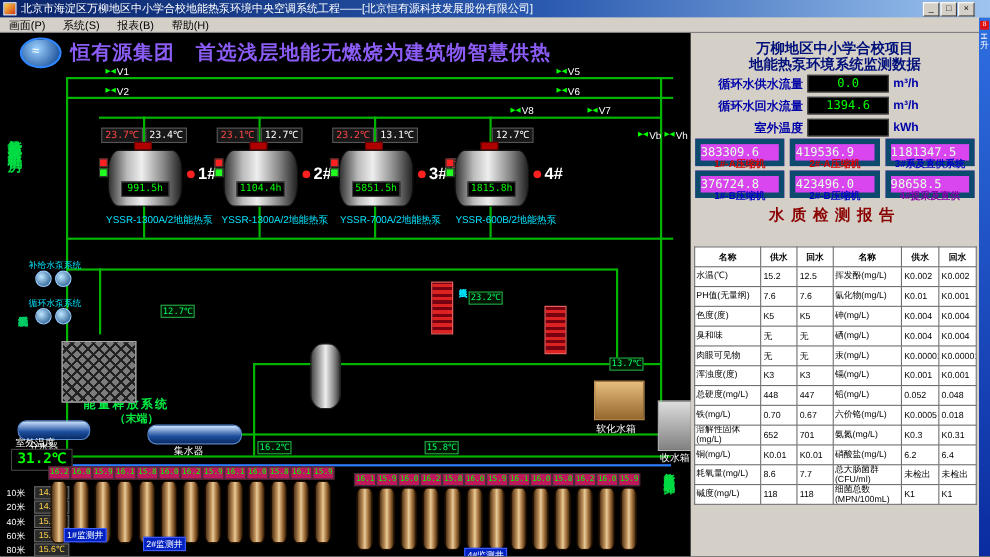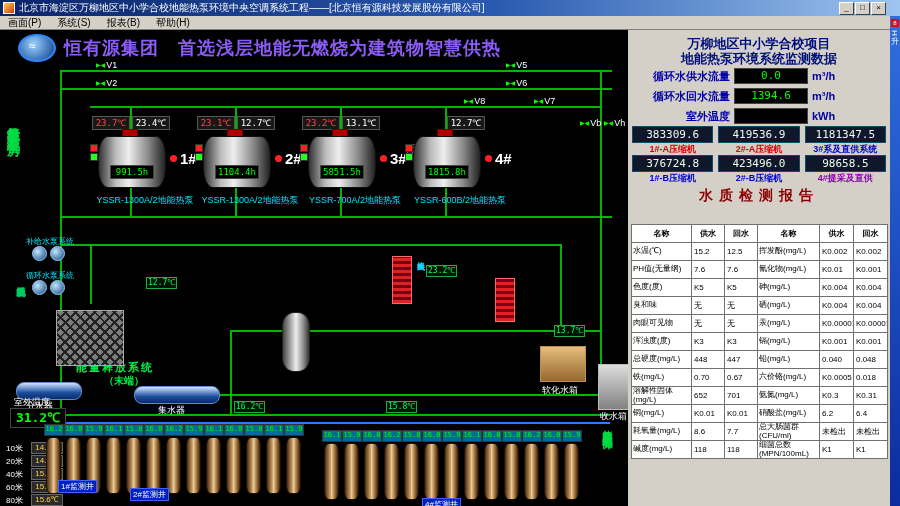--- a/index.html
+++ b/index.html
@@ -82,40 +82,40 @@
   .outdoor-label{position:absolute;left:14px;top:366px;color:#fff;font-size:9px;}
   .outdoor-led{position:absolute;left:10px;top:378px;width:54px;height:18px;font-size:13px;font-weight:bold;line-height:18px;}
 
   .depths{position:absolute;left:6px;top:412px;}
   .drow{display:flex;gap:3px;align-items:center;height:12px;margin-bottom:1px;}
   .dlabel{color:#fff;font-size:8px;width:22px;}
   .dval{background:#2a2a2a;border:1px solid #666;color:#ffd24a;font-size:8px;width:30px;height:10px;line-height:10px;text-align:center;}
 
   .wgroup{position:absolute;height:74px;}
   .wcol{position:absolute;top:0;width:18px;}
-  .wled{position:absolute;left:0;top:0;width:18px;height:10px;background:#0369a1;border:1px solid #333;
+  .wled{position:absolute;left:0;top:0;width:18px;height:10px;background:#be185d;border:1px solid #333;
     color:#00ff00;font-size:7px;line-height:9px;text-align:center;font-family:"DejaVu Sans Mono",monospace;}
   .wcyl{position:absolute;left:2px;top:13px;width:13px;height:55px;border-radius:5px/8px;border:1px solid #201000;
     background:linear-gradient(90deg,#4a2c10,#c89a62 40%,#e8cc9a 50%,#a2713c 75%,#3c2208);}
   .wlabel{position:absolute;background:#0020c0;color:#fff;font-size:8px;line-height:11px;padding:0 2px;
     border:1px solid #4060ff;white-space:nowrap;z-index:3;}
   .ptemp{position:absolute;background:#001400;border:1px solid #2a4;color:#00ff66;font-size:8px;line-height:10px;
     padding:0 1px;font-family:"DejaVu Sans Mono",monospace;z-index:2;}
 
   
   .panel{position:absolute;left:628px;top:30px;width:262px;height:476px;background:#d4d0c8;overflow:hidden;}
   .ptitle{position:absolute;width:100%;text-align:center;color:#00107a;font-weight:bold;font-size:13px;white-space:nowrap;}
   .flows{position:absolute;left:2px;top:36px;width:258px;}
   .frow{display:flex;align-items:center;height:20px;gap:4px;}
   .flabel{width:100px;text-align:right;color:#0000a8;font-weight:bold;font-size:11px;flex:0 0 auto;}
   .fled{width:72px;height:14px;font-size:11px;line-height:14px;flex:0 0 auto;}
   .funit{color:#0000a8;font-weight:bold;font-size:11px;}
   .lcdrow{position:absolute;left:4px;width:254px;display:flex;gap:5px;}
-  .lcd{flex:1;background:#0f172a;color:#e8ffe8;font-family:"DejaVu Sans Mono",monospace;font-size:11px;
-    text-align:center;height:15px;line-height:15px;border:1px solid #0c4a6e;}
+  .lcd{flex:1;background:#d946ef;color:#e8ffe8;font-family:"DejaVu Sans Mono",monospace;font-size:11px;
+    text-align:left;height:15px;line-height:15px;border:5px solid #0c4a6e;}
   .elrow{position:absolute;left:4px;width:254px;display:flex;gap:5px;}
   .elabel{flex:1;text-align:center;font-size:9px;font-weight:bold;white-space:nowrap;overflow:hidden;}
   .elabel.m0,.elabel.m1{color:#d80000;}
   .elabel.m2{color:#0000c8;}
   .elabel.b0,.elabel.b1{color:#0000c8;}
   .elabel.b2{color:#8800a8;}
   .report-title{position:absolute;top:157px;width:100%;text-align:center;color:#8b0000;font-weight:bold;
     font-size:14px;letter-spacing:6px;}
   .daterow{position:absolute;top:177px;left:10px;display:flex;align-items:center;gap:3px;
     font-size:10px;color:#0000a8;font-weight:bold;}
@@ -562,21 +562,21 @@
             <td class="tval">K3</td>
             <td class="tname">镉(mg/L)</td>
             <td class="tval">K0.001</td>
             <td class="tval">K0.001</td>
           </tr>
           <tr>
             <td class="tname">总硬度(mg/L)</td>
             <td class="tval">448</td>
             <td class="tval">447</td>
             <td class="tname">铅(mg/L)</td>
-            <td class="tval">0.040</td>
+            <td class="tval">0.052</td>
             <td class="tval">0.048</td>
           </tr>
           <tr>
             <td class="tname">铁(mg/L)</td>
             <td class="tval">0.70</td>
             <td class="tval">0.67</td>
             <td class="tname">六价铬(mg/L)</td>
             <td class="tval">K0.0005</td>
             <td class="tval">0.018</td>
           </tr>

